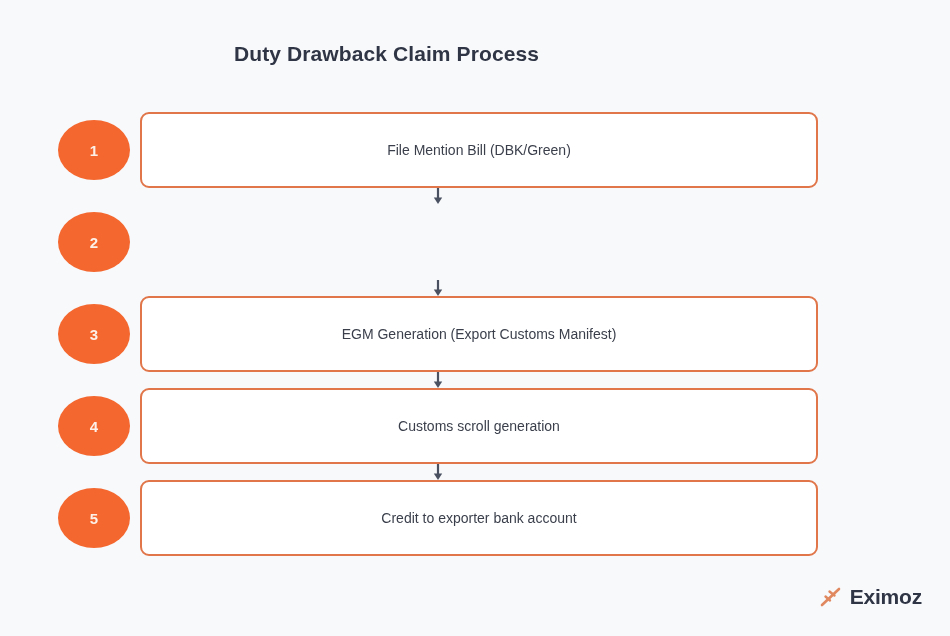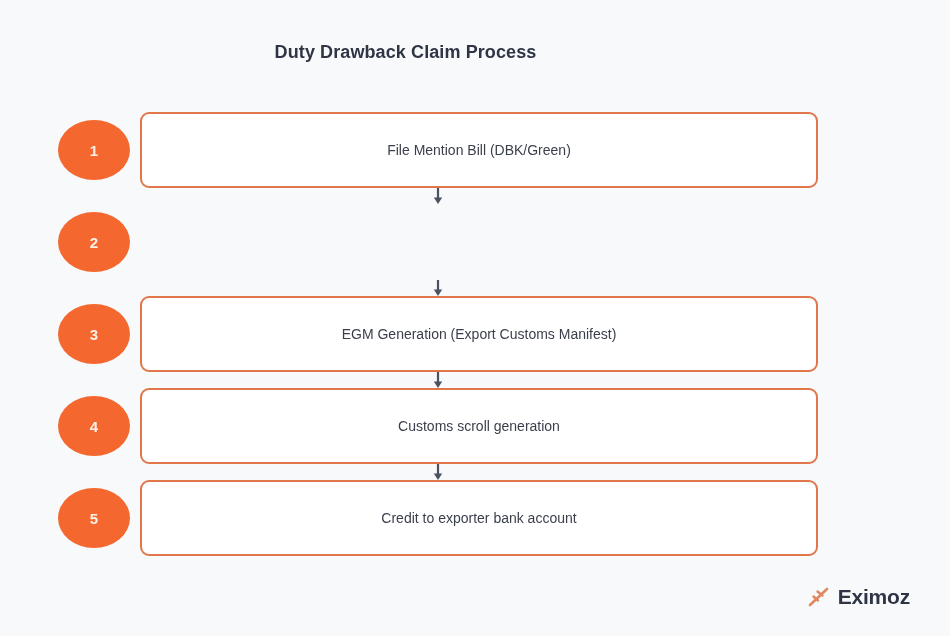--- a/index.html
+++ b/index.html
@@ -18,25 +18,24 @@
     width: 950px;
     height: 636px;
     box-sizing: border-box;
   }
   .title {
     position: absolute;
     top: 42px;
     left: 0;
     width: 773px;
     text-align: center;
-    font-size: 18px;
+    font-size: 21px;
     font-weight: bold;
     color: #2f3545;
     letter-spacing: 0.1px;
-    padding-left: 19px;
   }
   .flow {
     position: absolute;
     top: 112px;
     left: 58px;
     width: 760px;
   }
   .step-row {
     position: relative;
     height: 76px;
@@ -84,21 +83,21 @@
     top: 76px;
     width: 16px;
     height: 16px;
     z-index: 3;
   }
   .connector svg {
     display: block;
   }
   .brand {
     position: absolute;
-    right: 40px;
+    right: 28px;
     bottom: 26px;
     display: flex;
     align-items: center;
     gap: 6px;
   }
   .brand-mark {
     width: 26px;
     height: 26px;
     display: block;
   }

